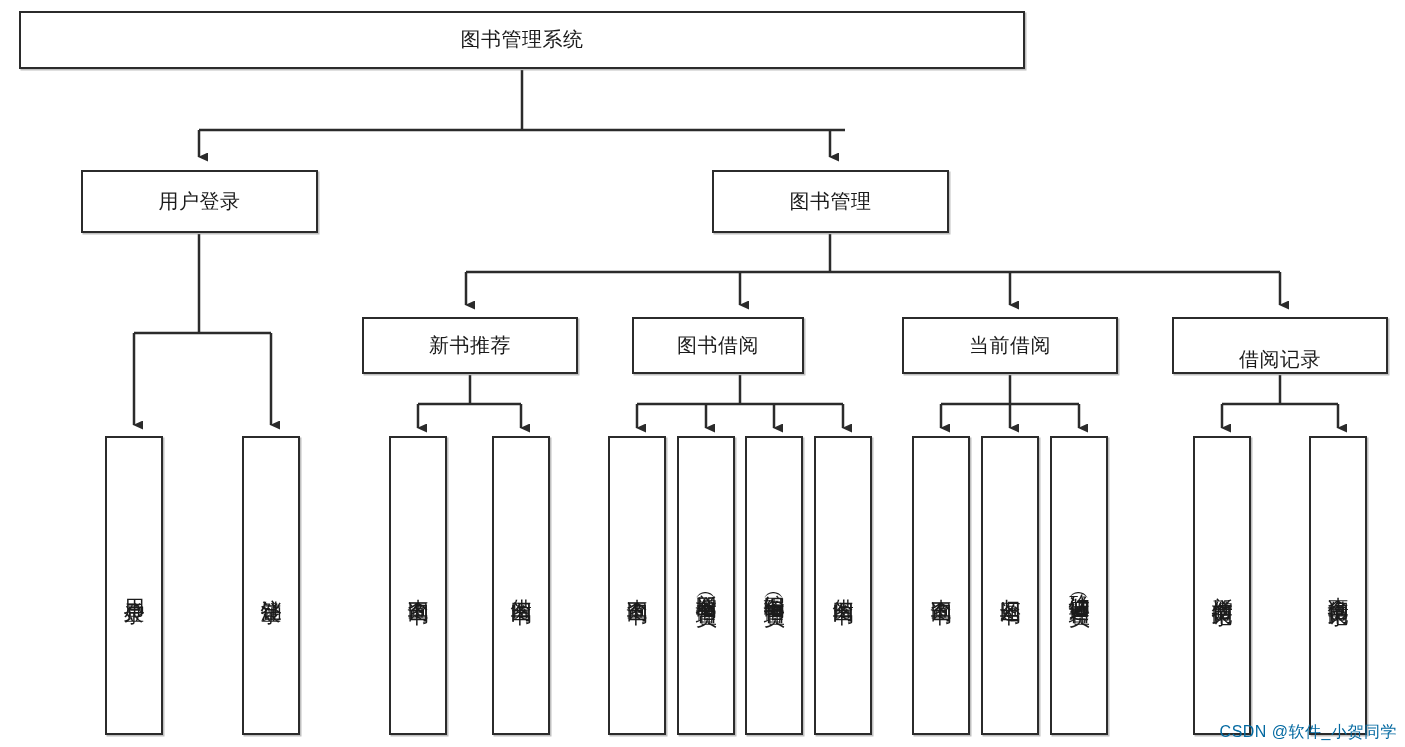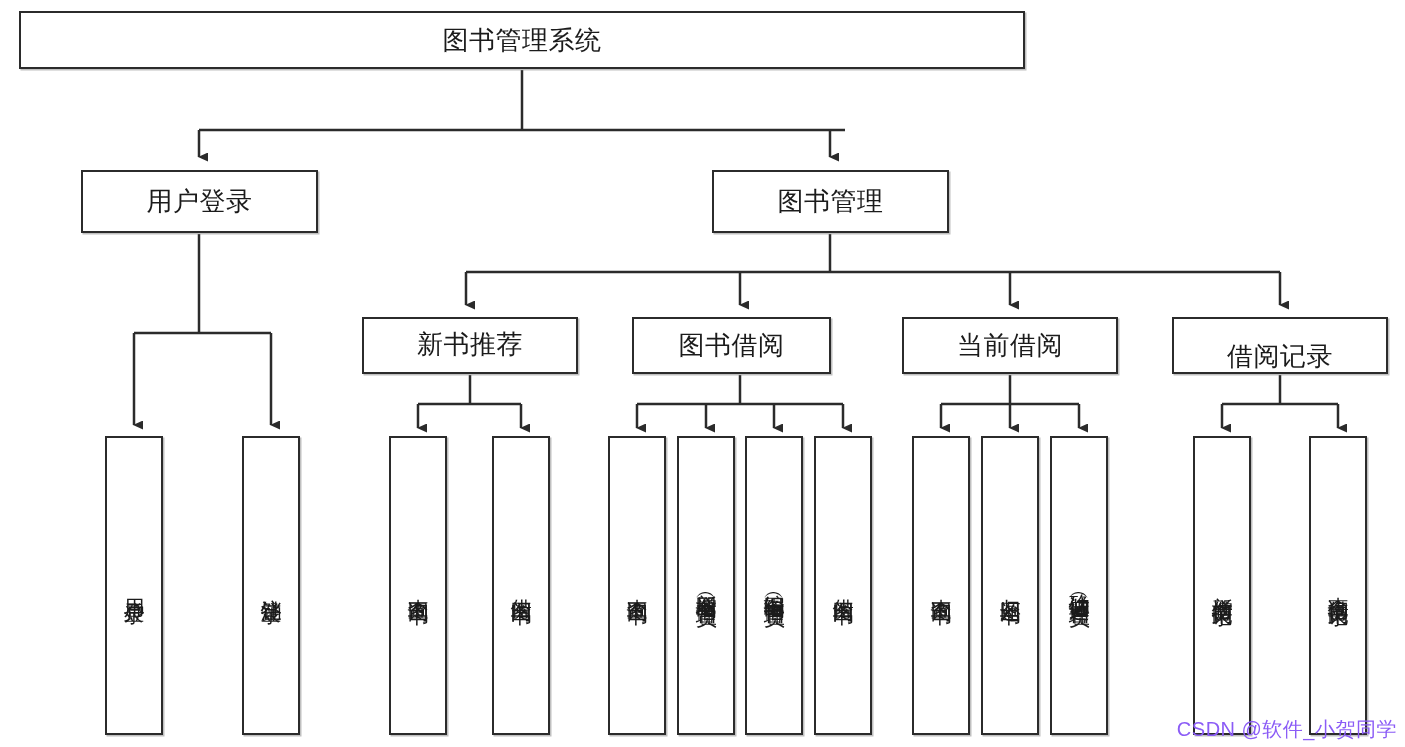--- a/index.html
+++ b/index.html
@@ -31,21 +31,21 @@
     position: absolute;
     box-sizing: border-box;
     background: #ffffff;
     border: 2.5px solid #2b2b2b;
     display: flex;
     align-items: center;
     justify-content: center;
     box-shadow: 1.5px 1.5px 0 rgba(140,140,140,0.55);
   }
   .node .node-label {
-    font-size: 26px;
+    font-size: 20px;
     line-height: 1.18;
     letter-spacing: 0.5px;
     color: #1b1b1b;
     white-space: nowrap;
     text-align: center;
   }
   .node.vertical {
     align-items: center;
     justify-content: center;
     padding: 6px 0;
@@ -59,22 +59,22 @@
     white-space: normal;
     max-height: 100%;
   }
   .node.leaf-tall.vertical .node-label {
     letter-spacing: 2px;
   }
   #watermark {
     position: absolute;
     right: 8px;
     bottom: 4px;
-    font-size: 20px;
-    color: #8b5cf6;
+    font-size: 16px;
+    color: #0369a1;
     letter-spacing: 0.5px;
     white-space: nowrap;
     user-select: none;
   }
 </style>
 </head>
 <body>
 
 <div id="diagram-canvas">
 
@@ -137,21 +137,21 @@
   </div>
 
   <div class="node" style="left:712px; top:170px; width:237px; height:63px;">
     <span class="node-label">图书管理</span>
   </div>
 
   <div class="node" style="left:362px; top:317px; width:216px; height:57px;font-family:Liberation Serif, serif;">
     <span class="node-label">新书推荐</span>
   </div>
 
-  <div class="node" style="left:632px; top:317px; width:199px; height:57px;">
+  <div class="node" style="left:632px; top:317px; width:172px; height:57px;">
     <span class="node-label">图书借阅</span>
   </div>
 
   <div class="node" style="left:902px; top:317px; width:216px; height:57px;">
     <span class="node-label">当前借阅</span>
   </div>
 
   <div class="node" style="left:1172px; top:317px; width:216px; height:57px;align-items:flex-end;">
     <span class="node-label">借阅记录</span>
   </div>

